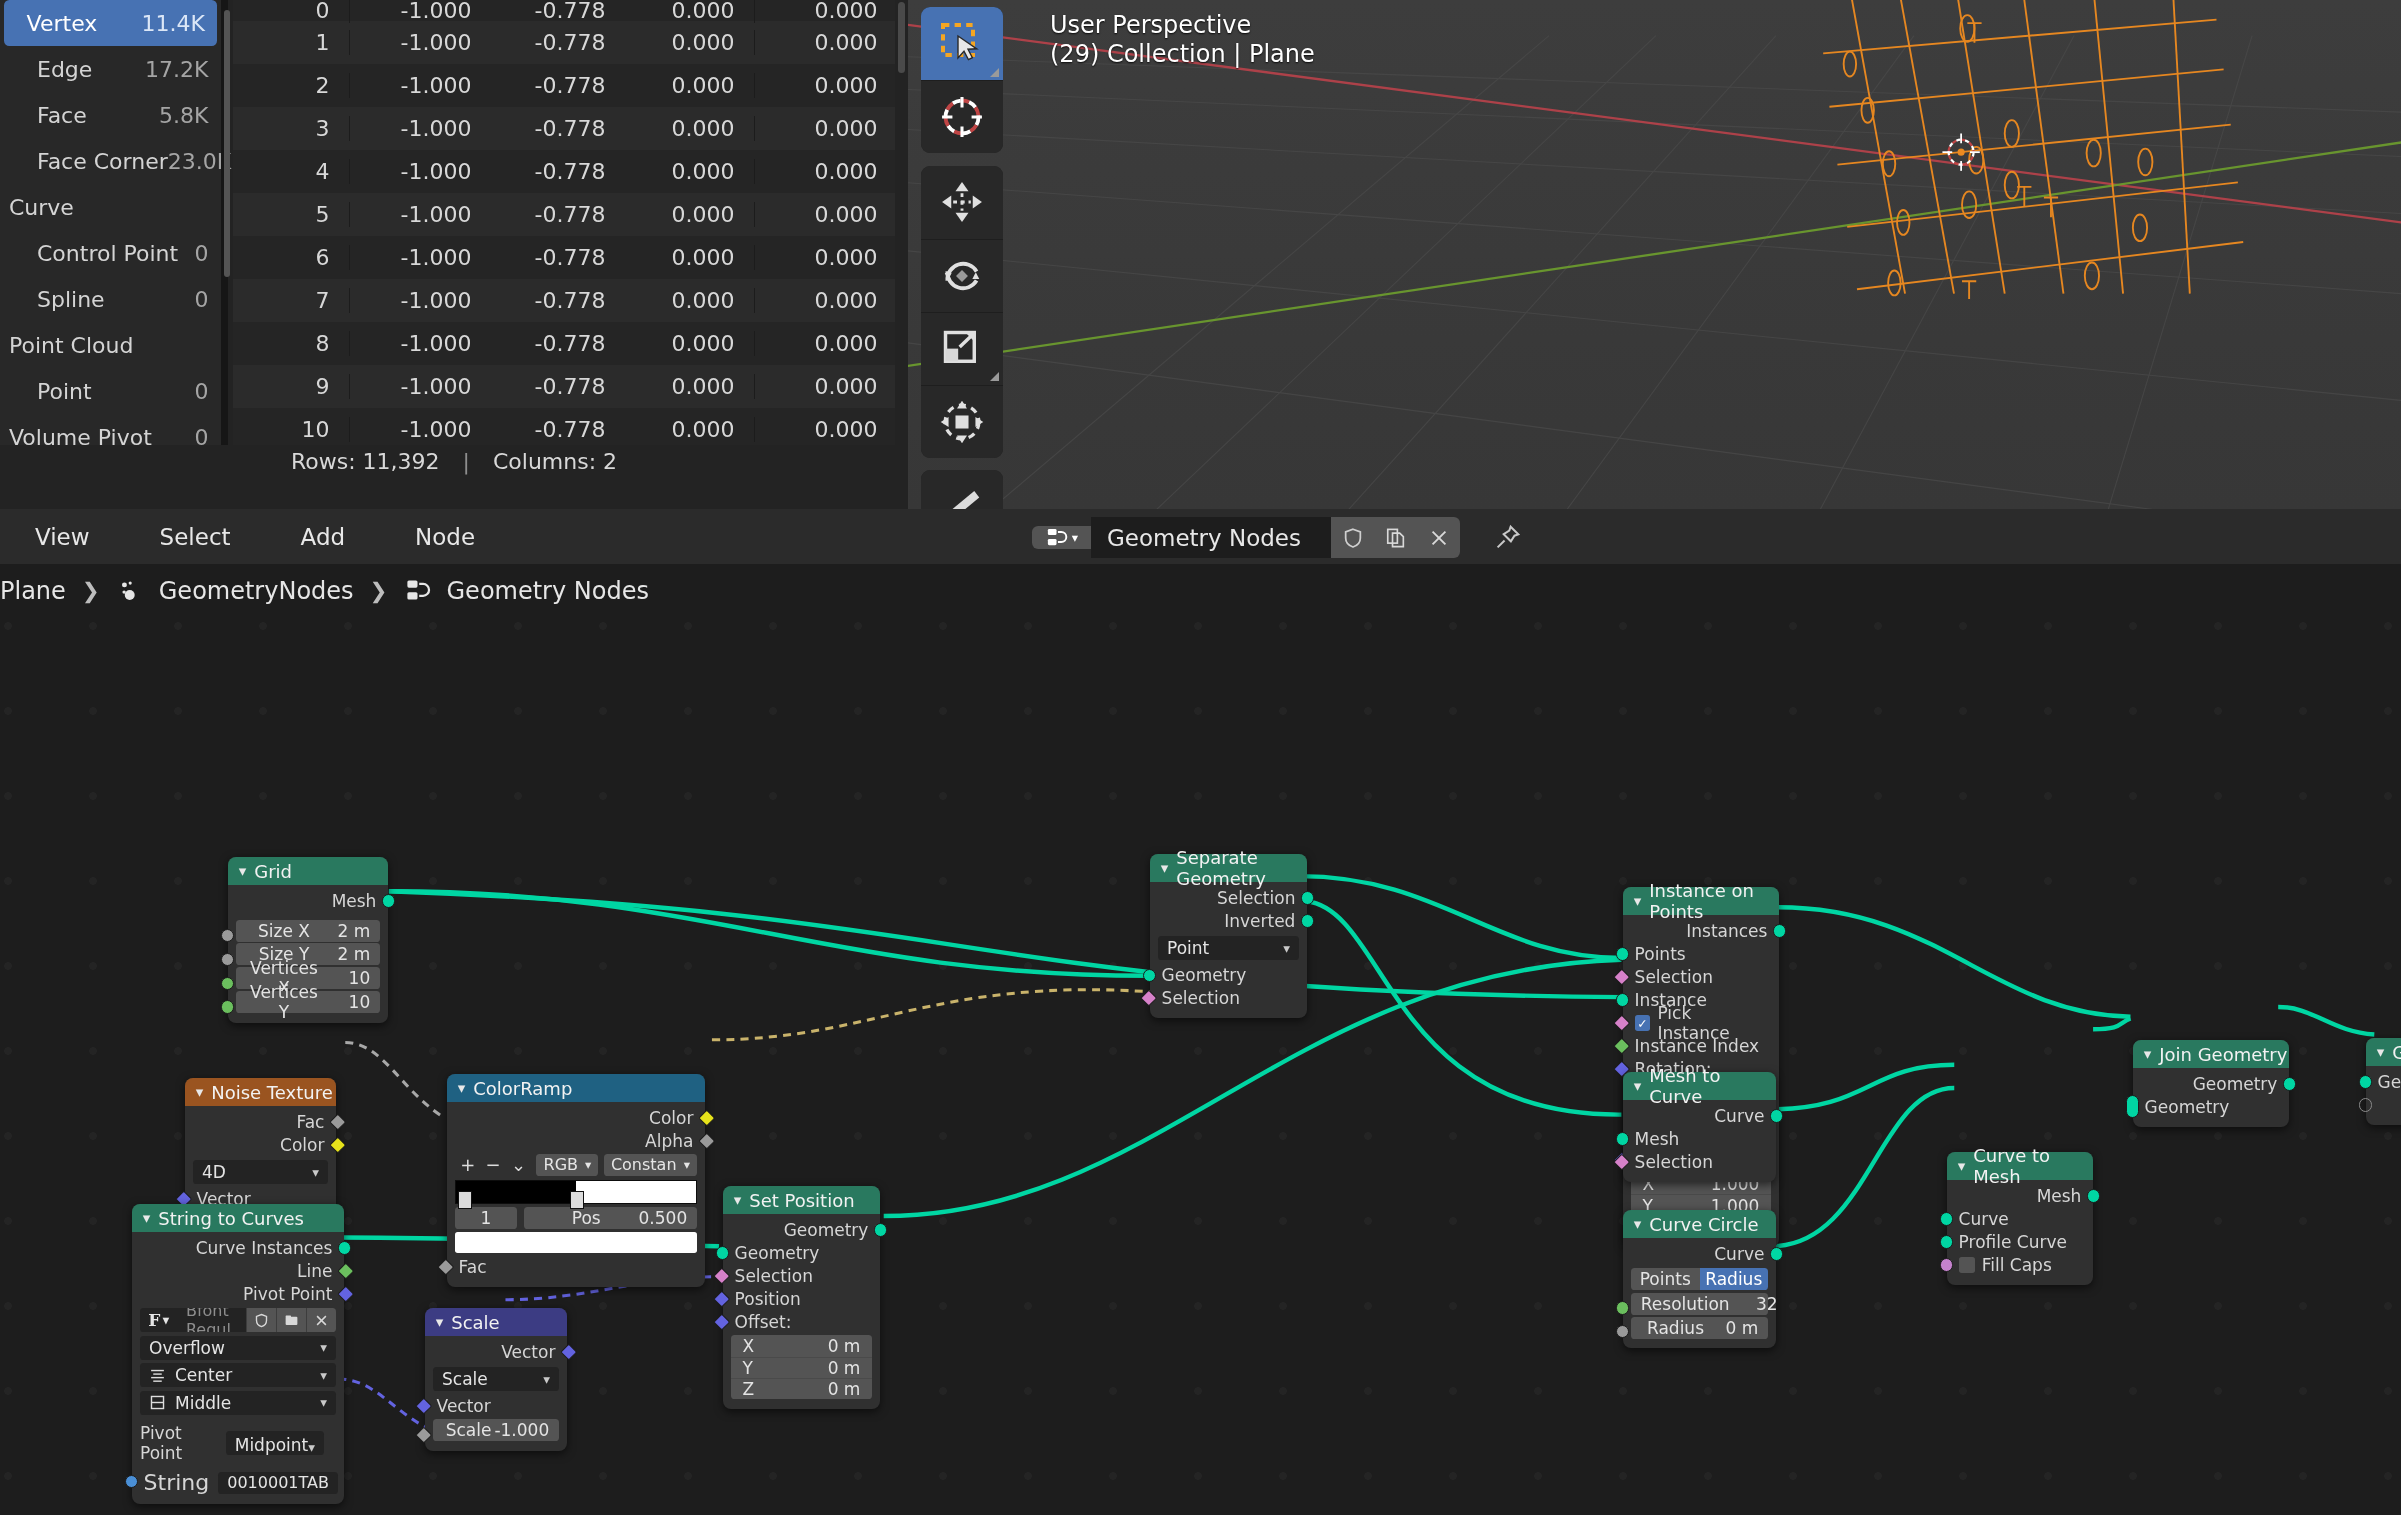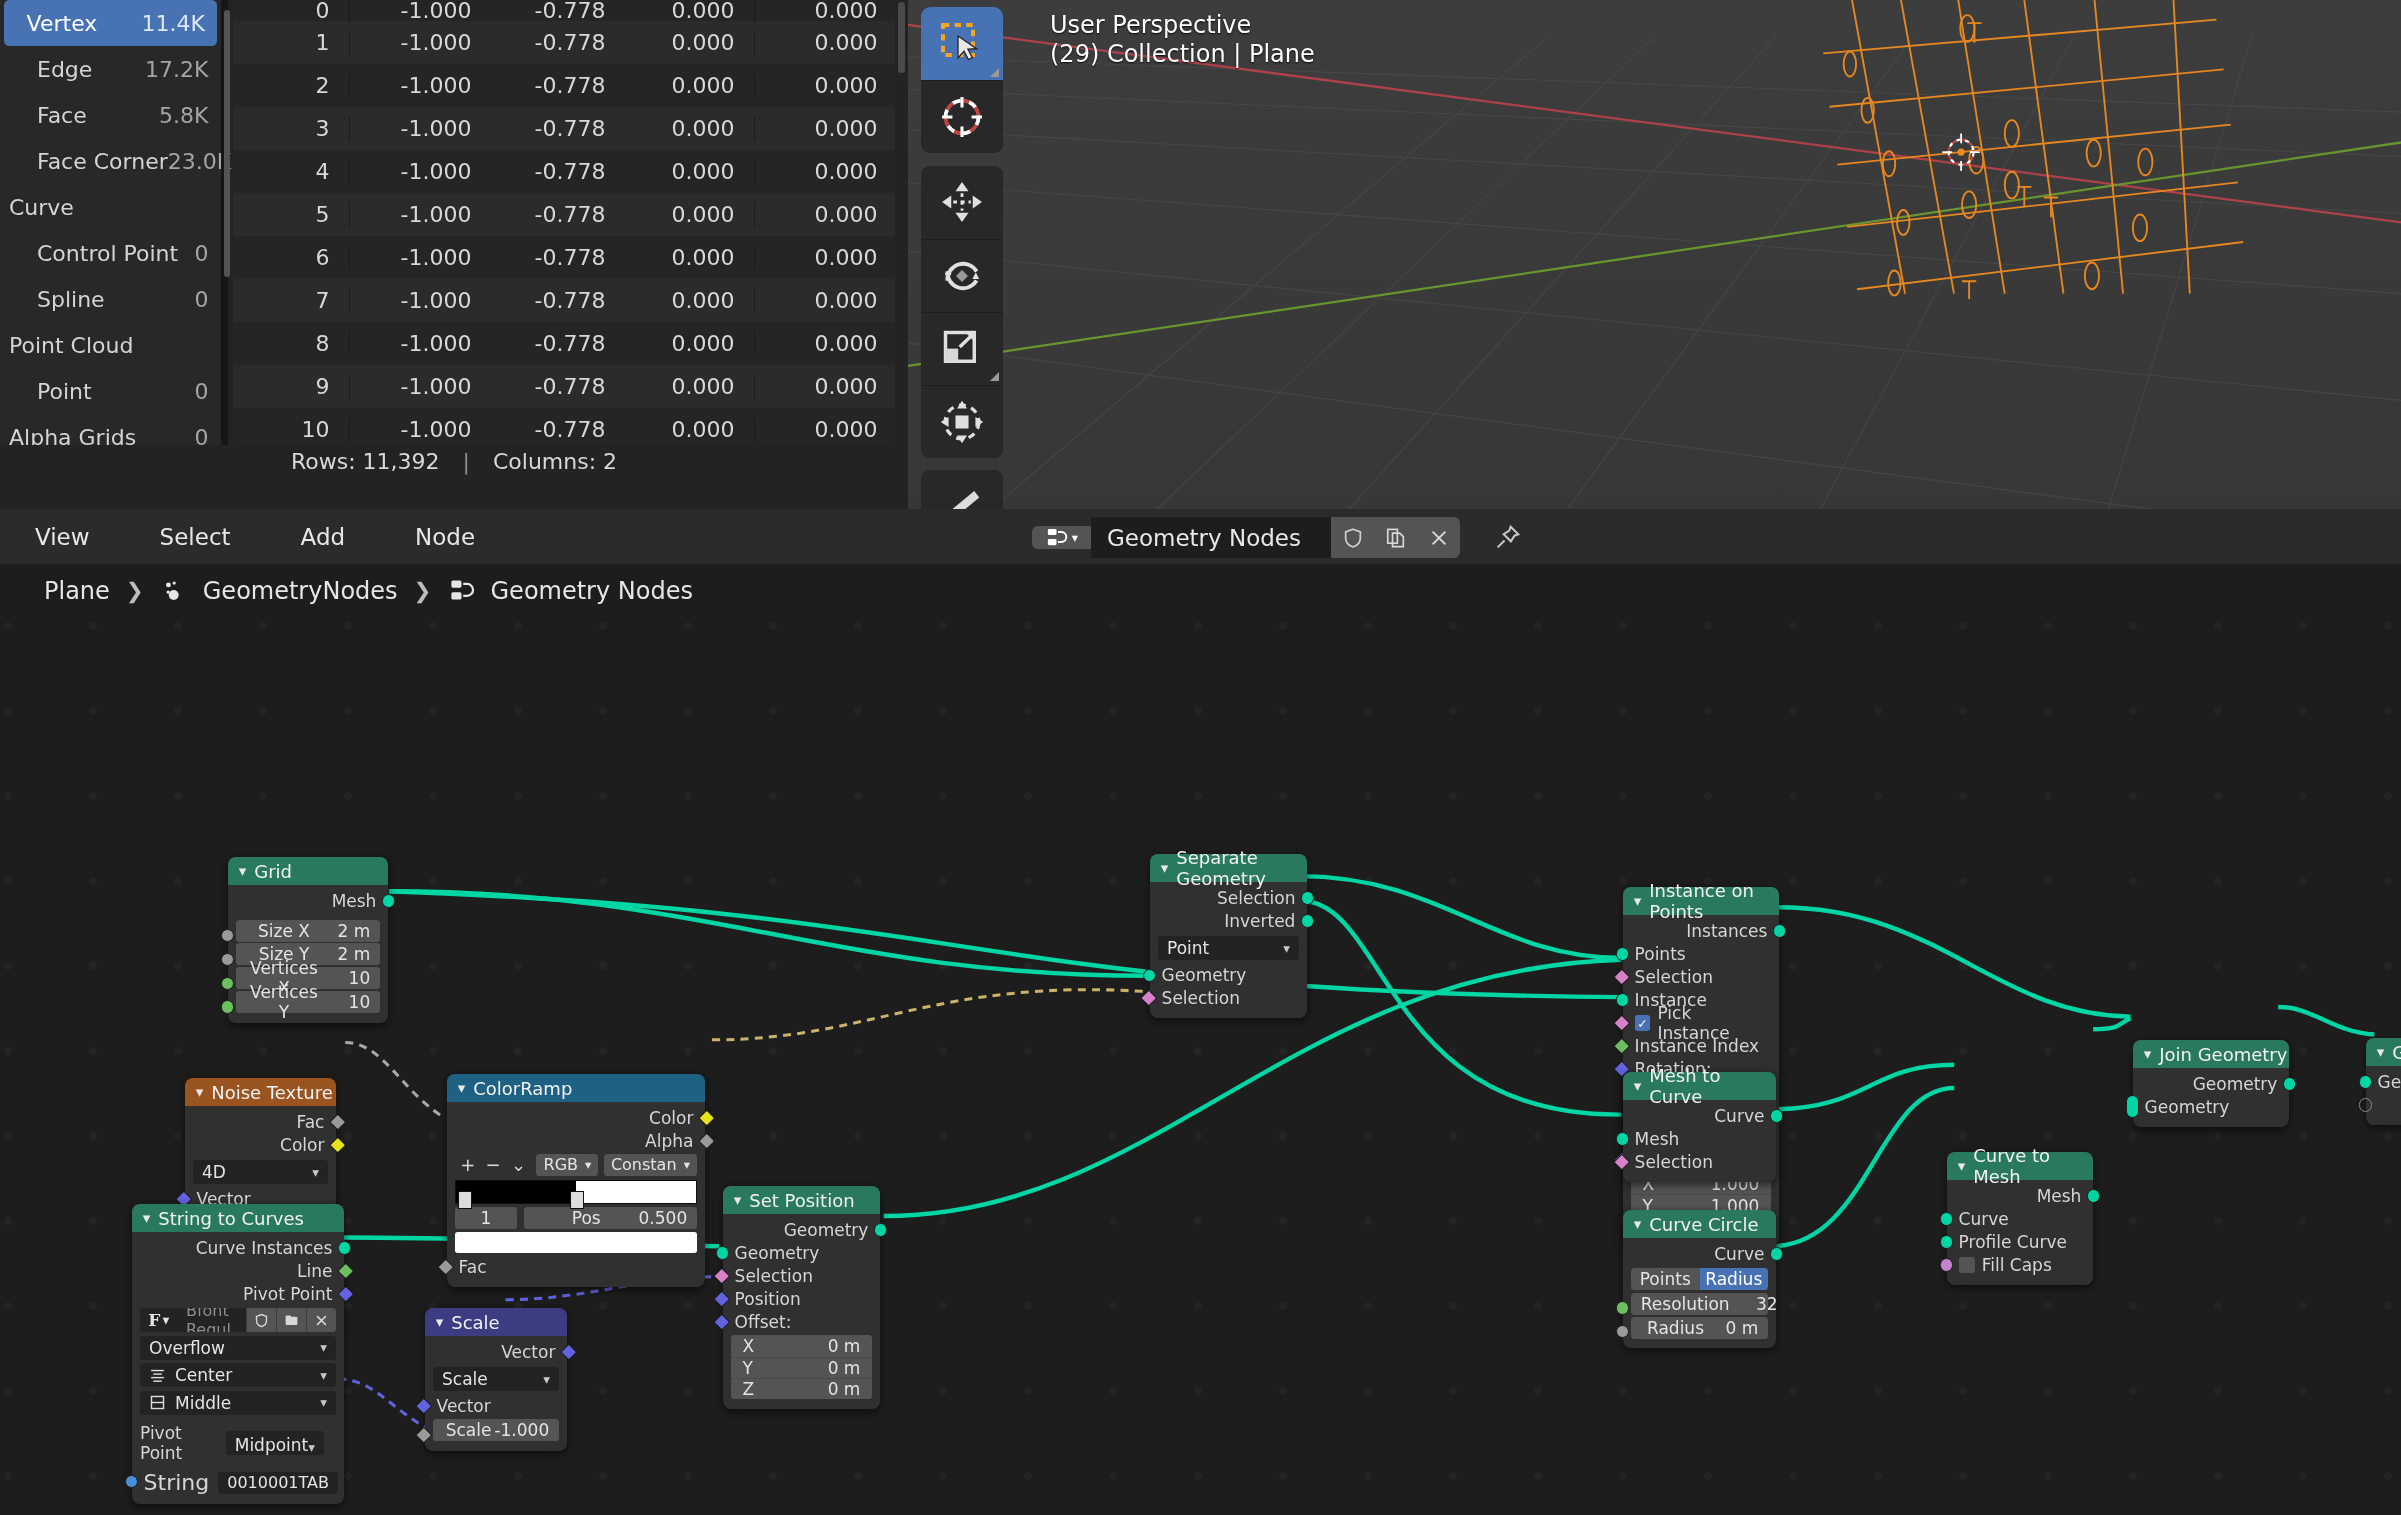--- a/index.html
+++ b/index.html
@@ -61,21 +61,21 @@
   .ne-menu { display:flex; gap:0; padding-left:0; }
   .ne-menu span { font-size:23px; color:#e8e8e8; padding:0 35px; }
   .ne-idblock { position:absolute; left:1032px; top:8px; height:41px; display:flex; align-items:center; }
   .idbtn { height:41px; background:#2b2b2b; display:flex; align-items:center; }
   .id-prefix { width:59px; background:#545454; border-radius:6.2px 0 0 6.2px; display:flex; align-items:center; justify-content:center; gap:3.6px; }
   .id-name { width:240px; height:41px; background:#1d1d1d; display:flex; align-items:center; padding-left:16px; font-size:23px; color:#e8e8e8; }
   .id-icon { width:43px; height:41px; background:#545454; display:flex; align-items:center; justify-content:center; }
   .id-icon.last { border-radius:0 6.2px 6.2px 0; }
   .pin-btn { margin-left:27px; width:41px; height:41px; display:flex; align-items:center; justify-content:center; }
 
-  .ne-breadcrumb { position:absolute; left:0; top:55px; width:2207px; height:53px; display:flex; align-items:center; gap:16px; font-size:24px; color:#e6e6e6;padding-left:44px; }
+  .ne-breadcrumb { position:absolute; left:0; top:55px; width:2207px; height:53px; display:flex; align-items:center; gap:16px; font-size:24px; color:#e6e6e6; }
   .crumb-sep { color:#bdbdbd; font-size:21.4px; }
 
   
   .canvas { position:absolute; left:0; top:109px; width:2401px; height:898px; overflow:hidden;
             background-color:#1d1d1d;
             background-image:
               radial-gradient(circle at 8px 8px, #242424 3.6px, transparent 4px);
             background-size:85px 85px; }
   .wires { position:absolute; left:0; top:0; width:2401px; height:898px; pointer-events:none; }
 
@@ -163,21 +163,21 @@
           <span class="val">0</span>
         </div>
         <div class="ds-row group">
           <span class="lbl">Point Cloud</span>
         </div>
         <div class="ds-row indent">
           <span class="lbl">Point</span>
           <span class="val">0</span>
         </div>
         <div class="ds-row group">
-          <span class="lbl">Alpha Grids</span>
+          <span class="lbl">Volume Pivot</span>
           <span class="val">0</span>
         </div>
       </div>
 
       <div class="sheet-vsplit"></div>
       <div class="sheet-scroll">
           <div class="thumb"></div>
         </div>
 
       <div class="sheet-table">

